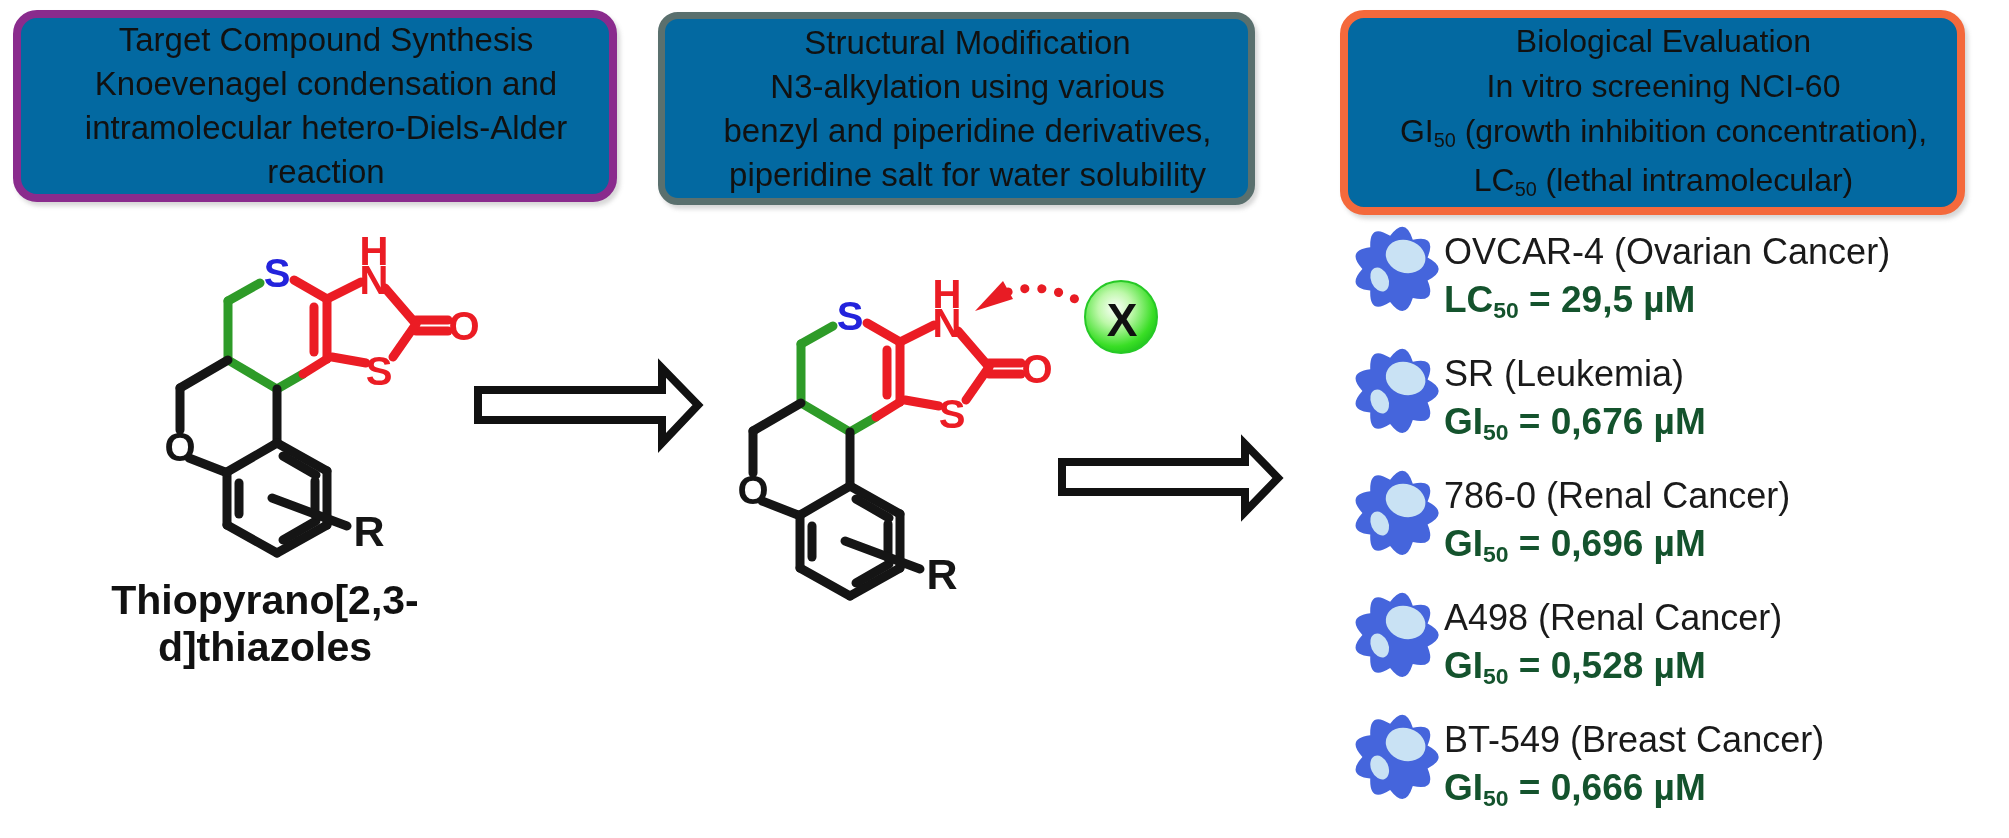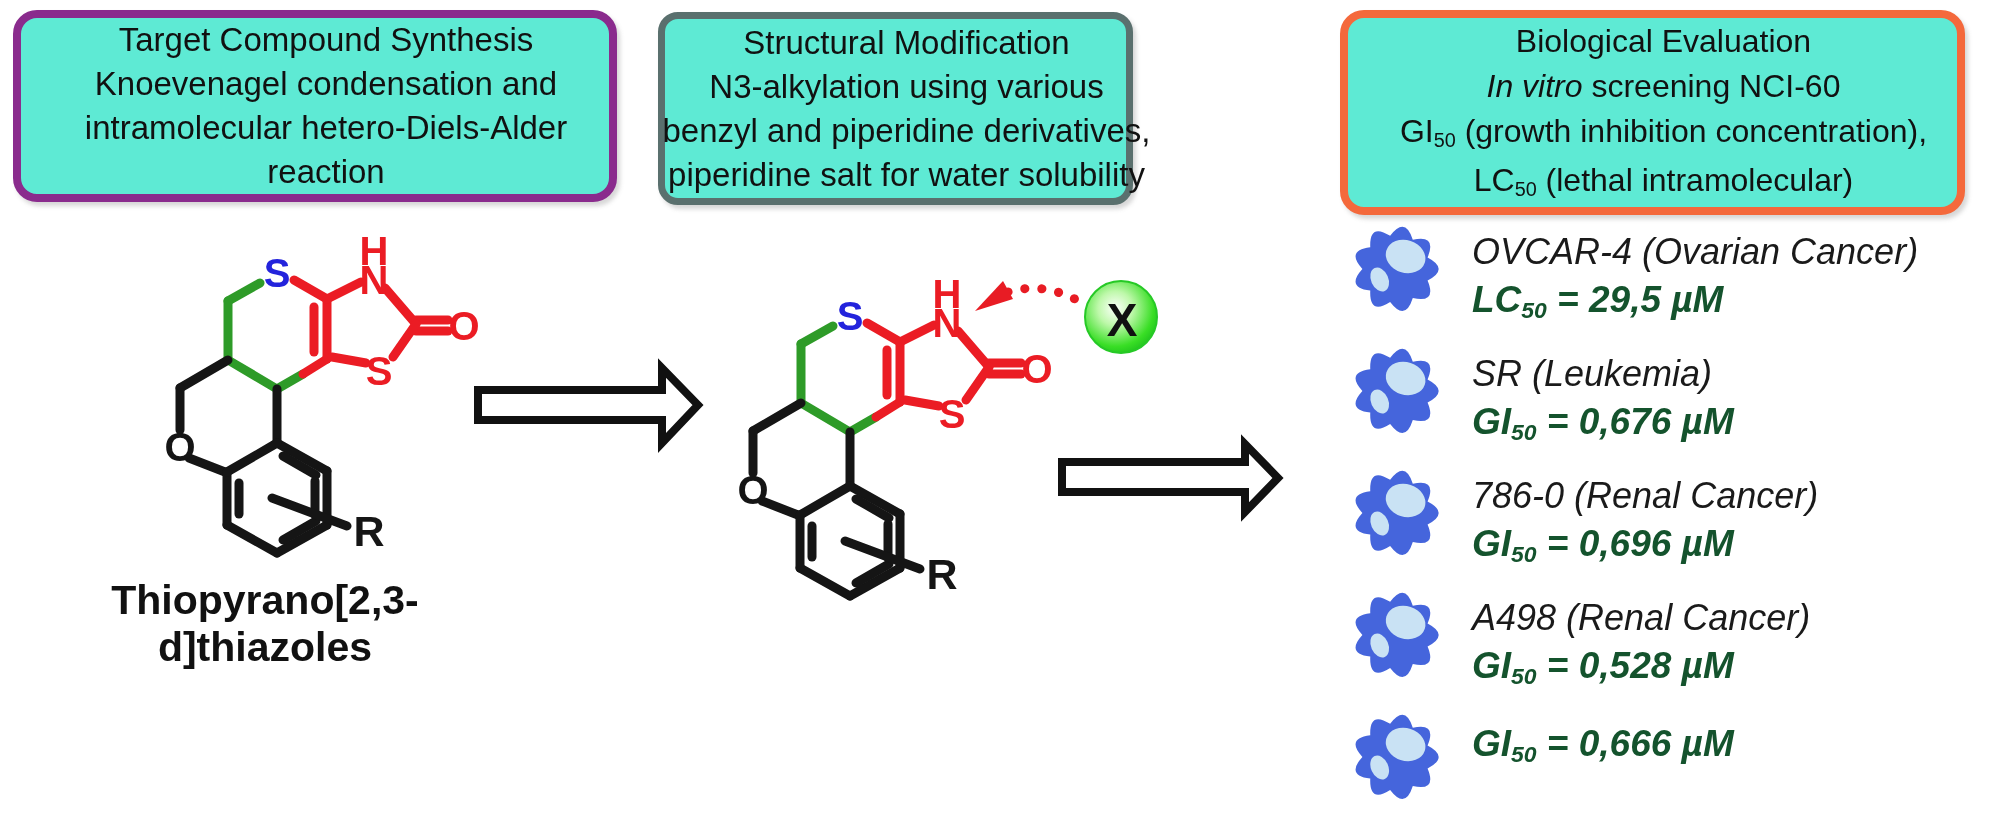--- a/index.html
+++ b/index.html
@@ -3,35 +3,35 @@
 <meta charset="utf-8">
 <style>
   html,body{margin:0;padding:0;background:#ffffff;}
   *{box-sizing:border-box;}
   #canvas{
     position:relative;width:2009px;height:838px;background:#ffffff;
     font-family:"Liberation Sans","DejaVu Sans",sans-serif;overflow:hidden;color:#151515;
   }
   .topbox{
     position:absolute;display:flex;flex-direction:column;justify-content:center;align-items:center;
-    text-align:center;background:#5eead4;color:#111;white-space:nowrap;
+    text-align:center;background:#0369a1;color:#111;white-space:nowrap;
     box-shadow:3px 4px 4px rgba(110,110,110,0.28);
     padding-left:22px;
   }
   .box-syn{left:13px;top:10px;width:604px;height:192px;border:8px solid #8A2B8D;border-radius:24px;font-size:33px;line-height:44px;}
-  .box-mod{left:658px;top:12px;width:475px;height:193px;border:7px solid #5A706E;border-radius:20px;font-size:33px;line-height:44px;}
+  .box-mod{left:658px;top:12px;width:597px;height:193px;border:7px solid #5A706E;border-radius:20px;font-size:33px;line-height:44px;}
   .box-eval{left:1340px;top:10px;width:625px;height:205px;border:8px solid #F4693C;border-radius:24px;font-size:32px;line-height:45px;}
-  .it{font-style:italic;margin-top:12px;}
+  .it{margin-top:12px;}
   .sb{font-size:0.62em;position:relative;top:0.28em;}
   .mol-caption{position:absolute;left:35px;top:577px;width:460px;text-align:center;font-weight:bold;font-size:41px;color:#111;}
   .scene{position:absolute;left:0;top:0;width:2009px;height:838px;}
   .cells{position:absolute;left:1348px;top:212px;width:660px;}
   .cell-row{display:flex;align-items:flex-start;height:122px;}
   .cell-icon{width:96px;height:96px;margin-top:8px;flex:0 0 96px;}
-  .cell-text{margin-left:28px;padding-top:18px;white-space:nowrap;font-style:italic;}
+  .cell-text{padding-top:18px;white-space:nowrap;}
   .cell-name{font-size:36px;line-height:44px;color:#1a1a1a;}
   .cell-value{font-size:37px;line-height:52px;font-weight:bold;color:#14532d;}
 </style>
 </head>
 <body>
 
 <div id="canvas">
 
   <div class="topbox box-syn">
     <div>Target Compound Synthesis</div>
@@ -184,18 +184,19 @@
       </div>
     </div>
 
     <div class="cell-row">
       <svg class="cell-icon" viewBox="0 0 100 100">
         <path d="M82.9,63 Q92.9,87 67.5,81.3 Q59.7,106.1 43.9,85.5 Q22,99.5 23.2,73.5 Q-2.6,70.2 15,51 Q-2.6,31.8 23.2,28.5 Q22,2.5 43.9,16.5 Q59.7,-4.1 67.5,20.7 Q92.9,15 82.9,39 Q106,51 82.9,63 Z" fill="#4565DC"></path>
         <ellipse cx="60" cy="38" rx="21" ry="17" transform="rotate(18 60 38)" fill="#C9E2F4"></ellipse>
         <ellipse cx="33" cy="62" rx="9" ry="13" transform="rotate(-24 33 62)" fill="#C9E2F4"></ellipse>
       </svg>
       <div class="cell-text">
+        <div class="cell-name">BT-549 (Breast Cancer)</div>
         <div class="cell-value"><span>GI</span><span class="sb">50</span><span> = 0,666 µM</span></div>
       </div>
     </div>
 
   </div>
 </div>
 
 </body></html>

